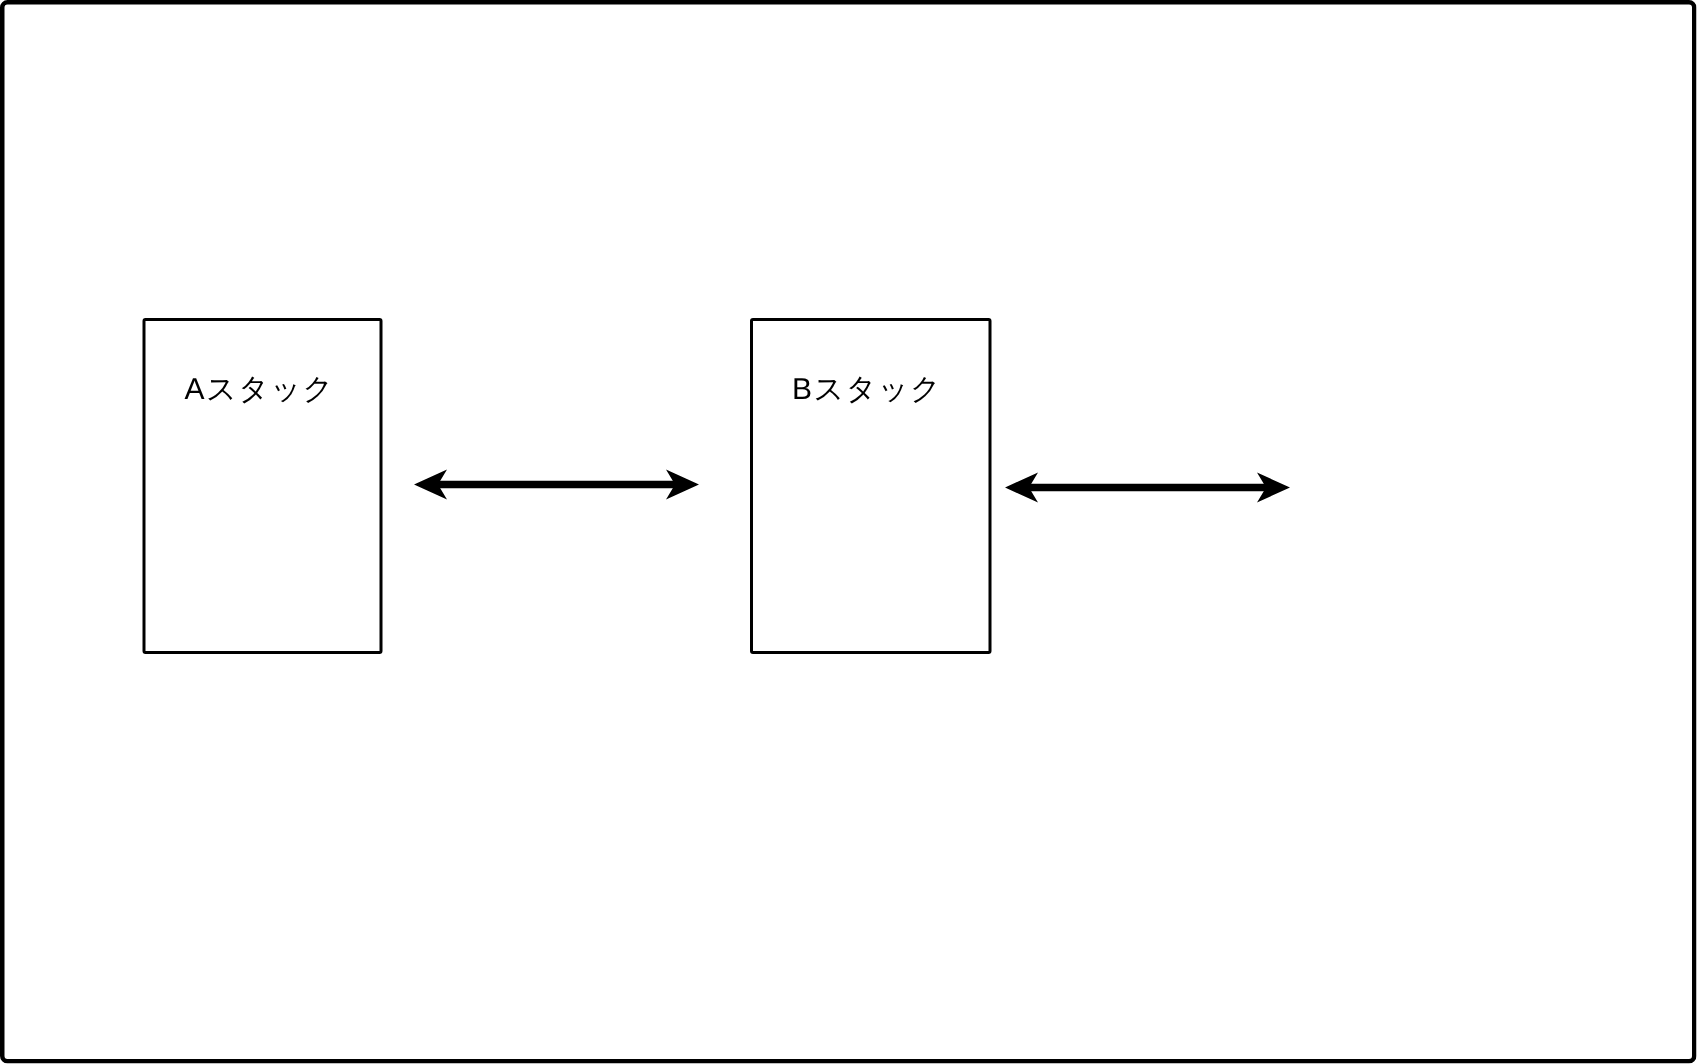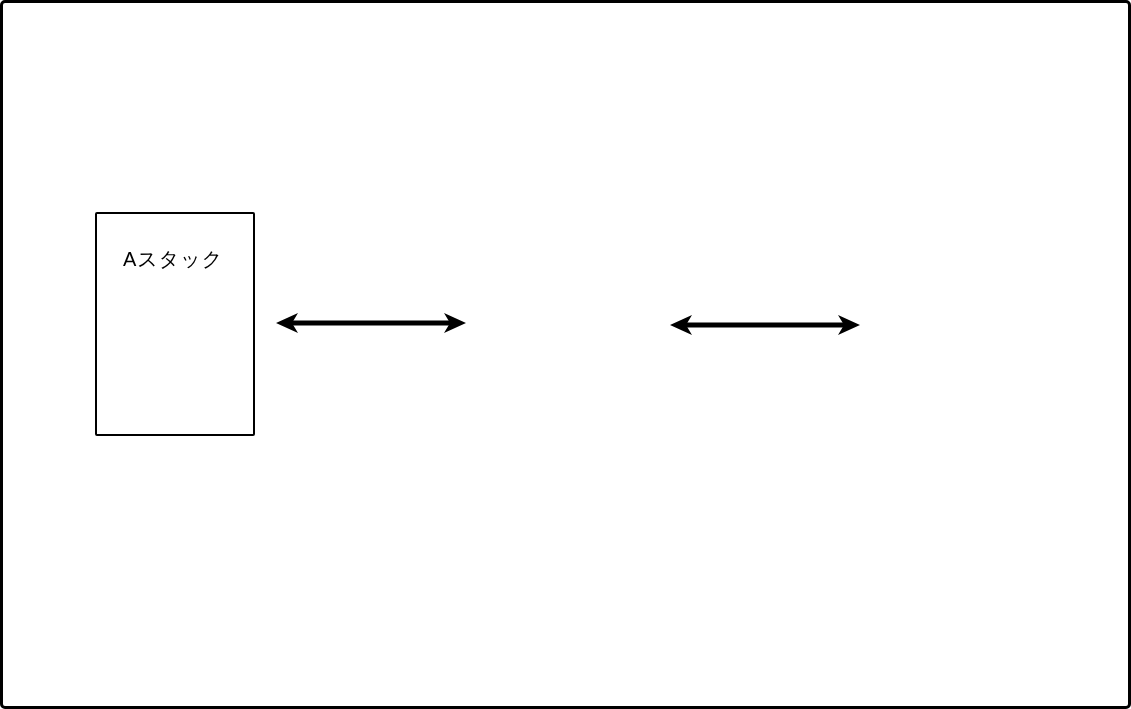--- a/index.html
+++ b/index.html
@@ -47,20 +47,23 @@
 </style>
 </head>
 <body>
 
 <div class="canvas">
 
   <div class="node node-a">
     <span class="node-label">Aスタック</span>
   </div>
 
+  <div class="node node-b">
+    <span class="node-label">Bスタック</span>
+  </div>
 
 
   <div class="arrow arrow-ab">
     <svg viewBox="0 0 192 28" xmlns="http://www.w3.org/2000/svg">
       <line x1="14" y1="14" x2="178" y2="14" stroke="#000000" stroke-width="5"></line>
       <polygon points="1,14 23,4 17,14 23,24" fill="#000000"></polygon>
       <polygon points="191,14 169,4 175,14 169,24" fill="#000000"></polygon>
     </svg>
   </div>
 

